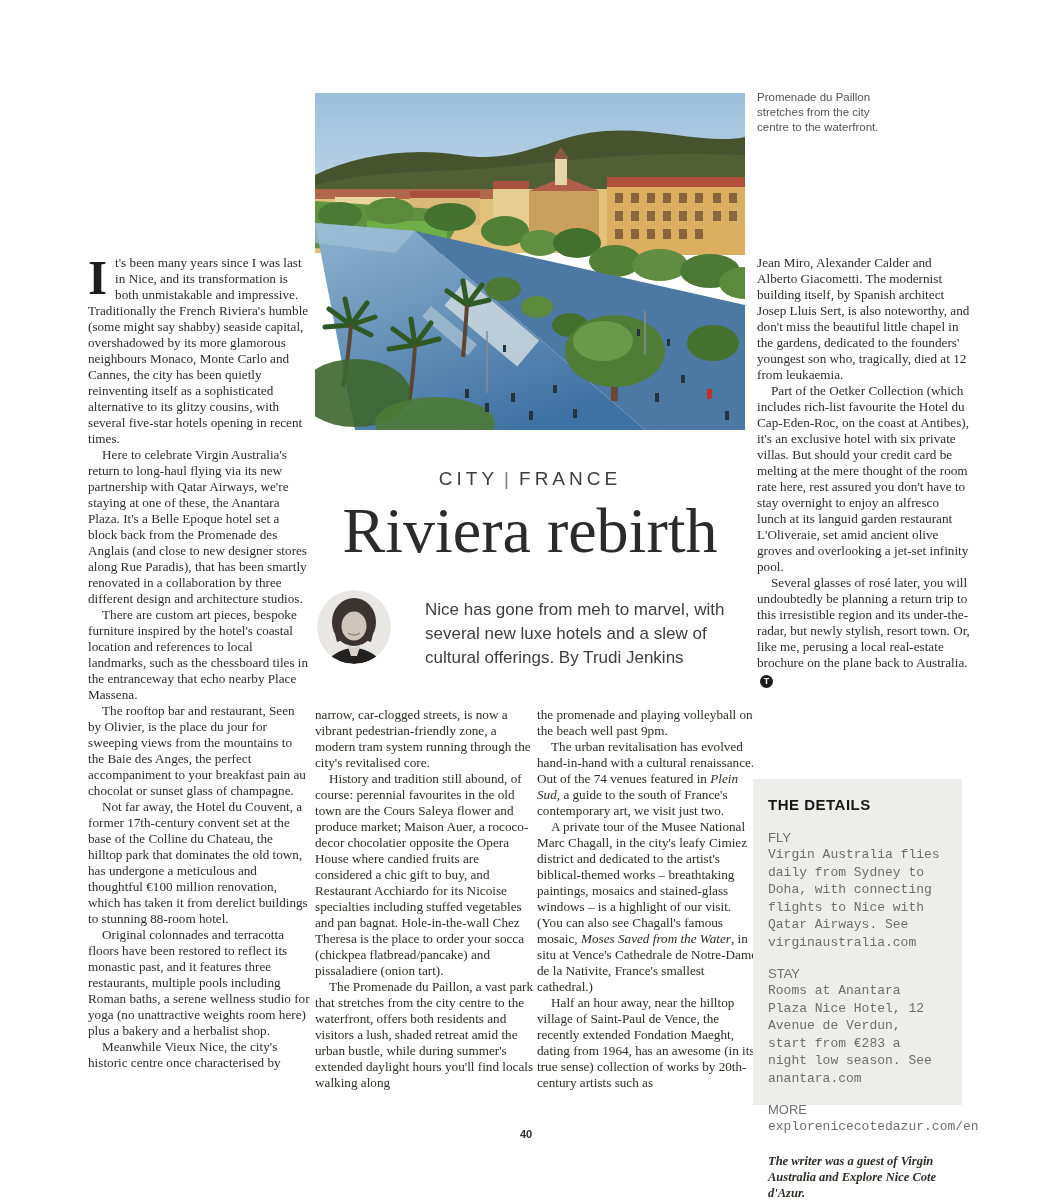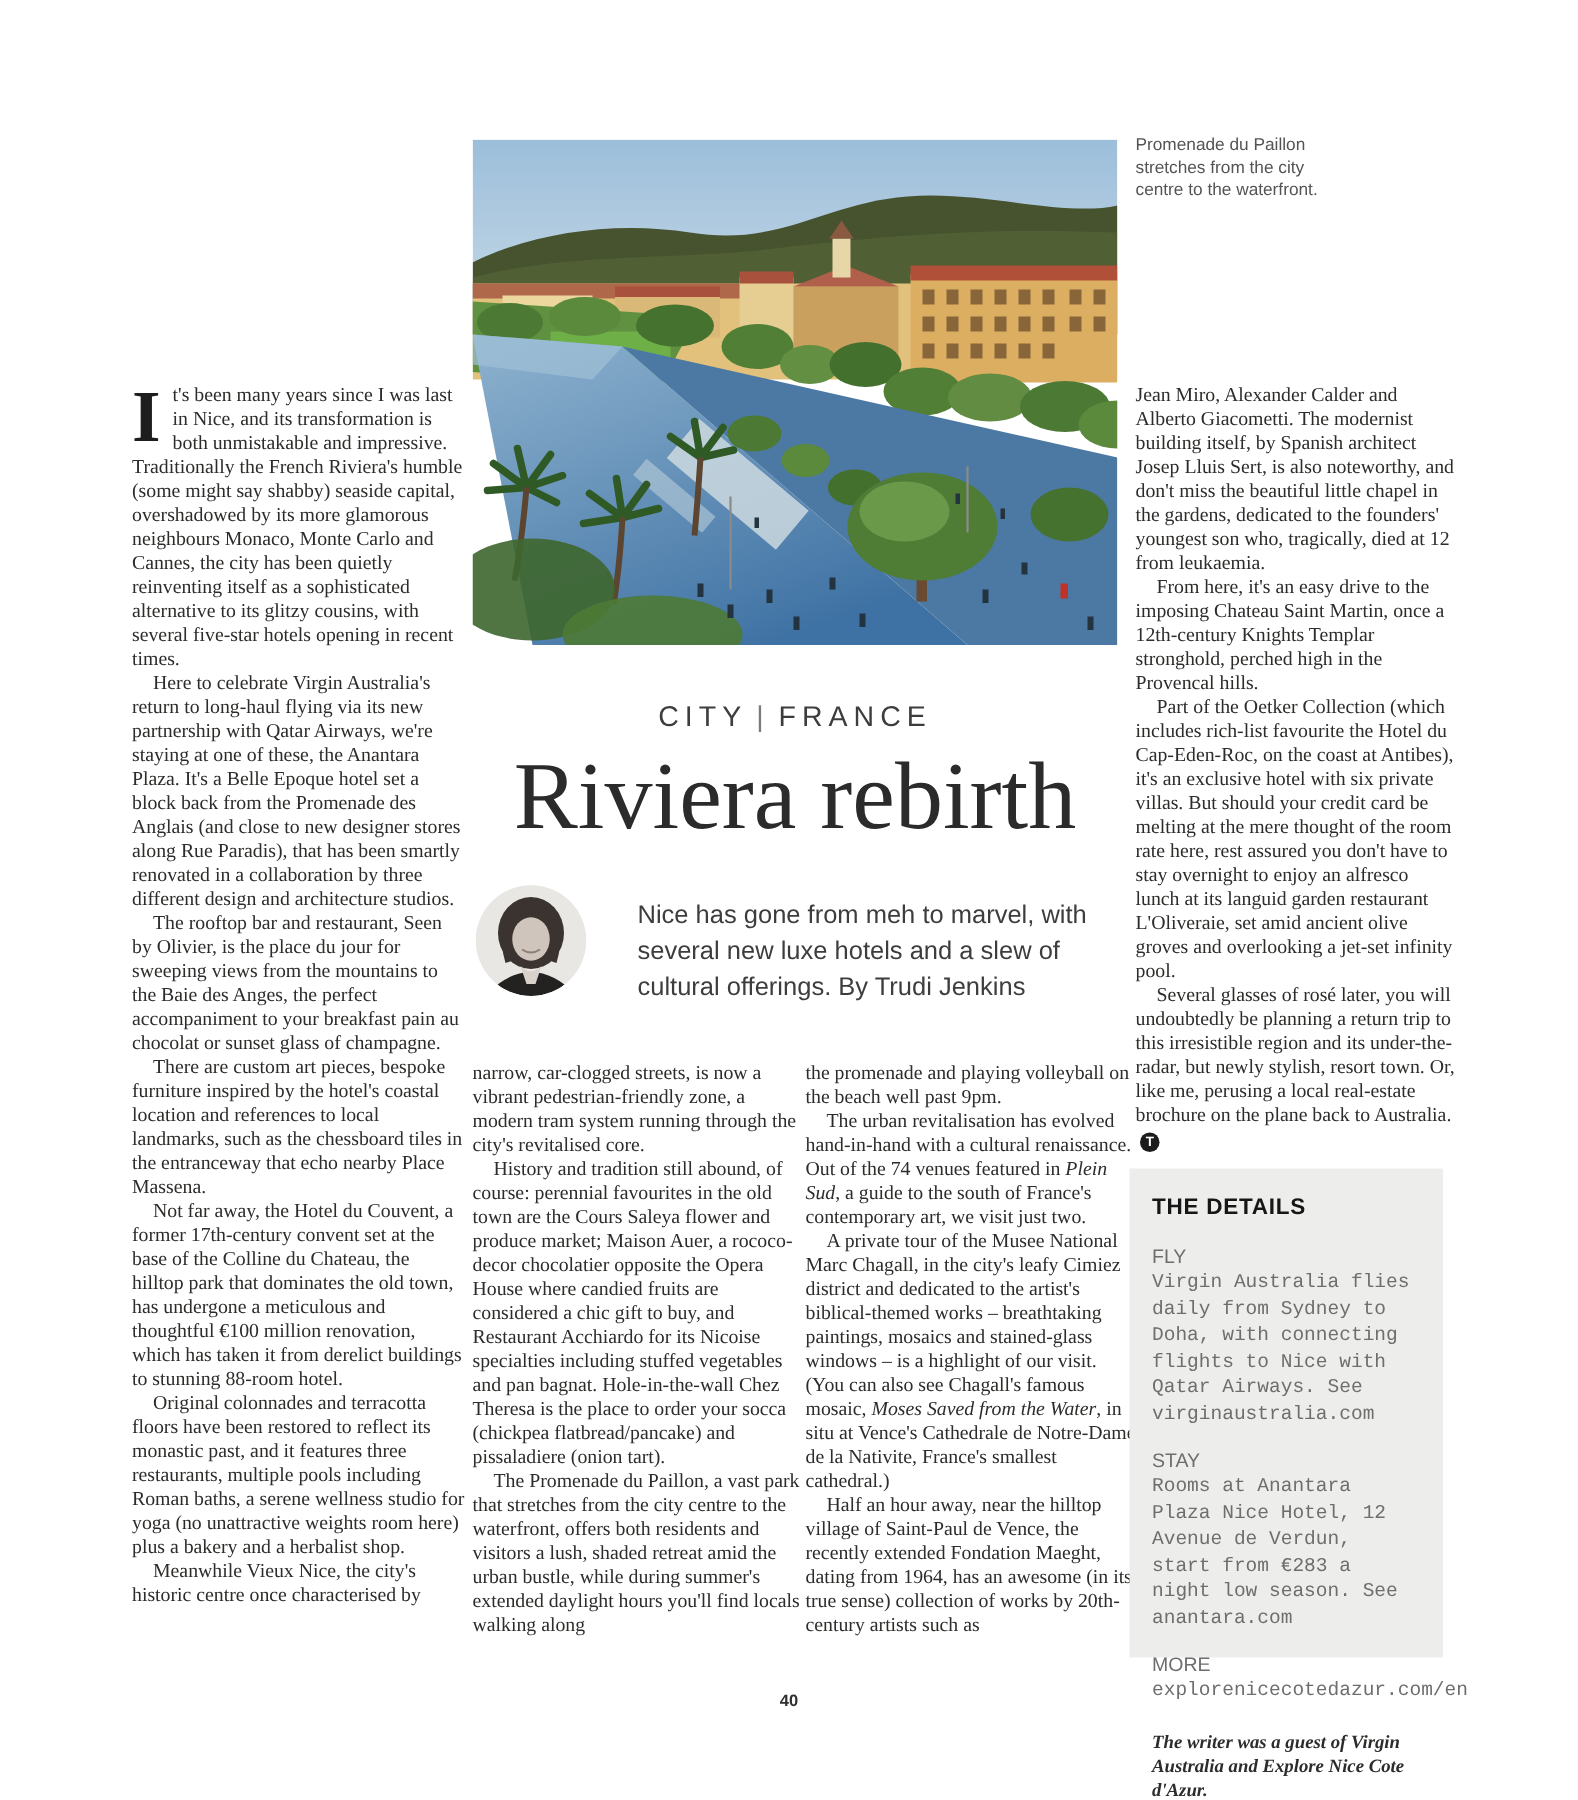--- a/index.html
+++ b/index.html
@@ -221,40 +221,39 @@
       <path d="M30,54 q7,7 14,0 l-4,12 h-6 Z" fill="#d8d2cb"></path>
     </g>
   </svg>
 </div>
 
 <div class="standfirst">Nice has gone from meh to marvel, with several new luxe hotels and a slew of cultural offerings. By Trudi Jenkins</div>
 
 <div id="col1" class="bodycol">
     <p class="para"><span class="dropcap">I</span><span>t's been many years since I was last in Nice, and its transformation is both unmistakable and impressive. Traditionally the French Riviera's humble (some might say shabby) seaside capital, overshadowed by its more glamorous neighbours Monaco, Monte Carlo and Cannes, the city has been quietly reinventing itself as a sophisticated alternative to its glitzy cousins, with several five-star hotels opening in recent times.</span></p>
     <p class="para indent"><span>Here to celebrate Virgin Australia's return to long-haul flying via its new partnership with Qatar Airways, we're staying at one of these, the Anantara Plaza. It's a Belle Epoque hotel set a block back from the Promenade des Anglais (and close to new designer stores along Rue Paradis), that has been smartly renovated in a collaboration by three different design and architecture studios.</span></p>
+    <p class="para indent"><span>There are custom art pieces, bespoke furniture inspired by the hotel's coastal location and references to local landmarks, such as the chessboard tiles in the entranceway that echo nearby Place Massena.</span></p>
     <p class="para indent"><span>The rooftop bar and restaurant, Seen by Olivier, is the place du jour for sweeping views from the mountains to the Baie des Anges, the perfect accompaniment to your breakfast pain au chocolat or sunset glass of champagne.</span></p>
-    <p class="para indent"><span>There are custom art pieces, bespoke furniture inspired by the hotel's coastal location and references to local landmarks, such as the chessboard tiles in the entranceway that echo nearby Place Massena.</span></p>
     <p class="para indent"><span>Not far away, the Hotel du Couvent, a former 17th-century convent set at the base of the Colline du Chateau, the hilltop park that dominates the old town, has undergone a meticulous and thoughtful €100 million renovation, which has taken it from derelict buildings to stunning 88-room hotel.</span></p>
     <p class="para indent"><span>Original colonnades and terracotta floors have been restored to reflect its monastic past, and it features three restaurants, multiple pools including Roman baths, a serene wellness studio for yoga (no unattractive weights room here) plus a bakery and a herbalist shop.</span></p>
     <p class="para indent"><span>Meanwhile Vieux Nice, the city's historic centre once characterised by</span></p>
   </div>
 <div id="col2" class="bodycol">
     <p class="para"><span>narrow, car-clogged streets, is now a vibrant pedestrian-friendly zone, a modern tram system running through the city's revitalised core.</span></p>
     <p class="para indent"><span>History and tradition still abound, of course: perennial favourites in the old town are the Cours Saleya flower and produce market; Maison Auer, a rococo-decor chocolatier opposite the Opera House where candied fruits are considered a chic gift to buy, and Restaurant Acchiardo for its Nicoise specialties including stuffed vegetables and pan bagnat. Hole-in-the-wall Chez Theresa is the place to order your socca (chickpea flatbread/pancake) and pissaladiere (onion tart).</span></p>
     <p class="para indent"><span>The Promenade du Paillon, a vast park that stretches from the city centre to the waterfront, offers both residents and visitors a lush, shaded retreat amid the urban bustle, while during summer's extended daylight hours you'll find locals walking along</span></p>
   </div>
 <div id="col3" class="bodycol">
     <p class="para"><span>the promenade and playing volleyball on the beach well past 9pm.</span></p>
     <p class="para indent"><span>The urban revitalisation has evolved hand-in-hand with a cultural renaissance. Out of the 74 venues featured in </span><span class="ital">Plein Sud</span><span>, a guide to the south of France's contemporary art, we visit just two.</span></p>
     <p class="para indent"><span>A private tour of the Musee National Marc Chagall, in the city's leafy Cimiez district and dedicated to the artist's biblical-themed works – breathtaking paintings, mosaics and stained-glass windows – is a highlight of our visit. (You can also see Chagall's famous mosaic, </span><span class="ital">Moses Saved from the Water</span><span>, in situ at Vence's Cathedrale de Notre-Dame de la Nativite, France's smallest cathedral.)</span></p>
     <p class="para indent"><span>Half an hour away, near the hilltop village of Saint-Paul de Vence, the recently extended Fondation Maeght, dating from 1964, has an awesome (in its true sense) collection of works by 20th-century artists such as</span></p>
   </div>
 <div id="col4" class="bodycol">
     <p class="para"><span>Jean Miro, Alexander Calder and Alberto Giacometti. The modernist building itself, by Spanish architect Josep Lluis Sert, is also noteworthy, and don't miss the beautiful little chapel in the gardens, dedicated to the founders' youngest son who, tragically, died at 12 from leukaemia.</span></p>
-    <p class="para indent"><span>From here, it's an easy drive to the imposing Chateau Saint Martin, once a 12th-century Knights Templar stronghold, perched high in the Provencal hills.</span></p>
     <p class="para indent"><span>Part of the Oetker Collection (which includes rich-list favourite the Hotel du Cap-Eden-Roc, on the coast at Antibes), it's an exclusive hotel with six private villas. But should your credit card be melting at the mere thought of the room rate here, rest assured you don't have to stay overnight to enjoy an alfresco lunch at its languid garden restaurant L'Oliveraie, set amid ancient olive groves and overlooking a jet-set infinity pool.</span></p>
     <p class="para indent"><span>Several glasses of rosé later, you will undoubtedly be planning a return trip to this irresistible region and its under-the-radar, but newly stylish, resort town. Or, like me, perusing a local real-estate brochure on the plane back to Australia.</span><span class="endmark">T</span></p>
   </div>
 
 <div class="details">
   <h3 class="details-heading">THE DETAILS</h3>
   <div class="d-section">
     <div class="d-label">FLY</div>
     <div class="d-text">Virgin Australia flies daily from Sydney to Doha, with connecting flights to Nice with Qatar Airways. See virginaustralia.com</div>
   </div>

